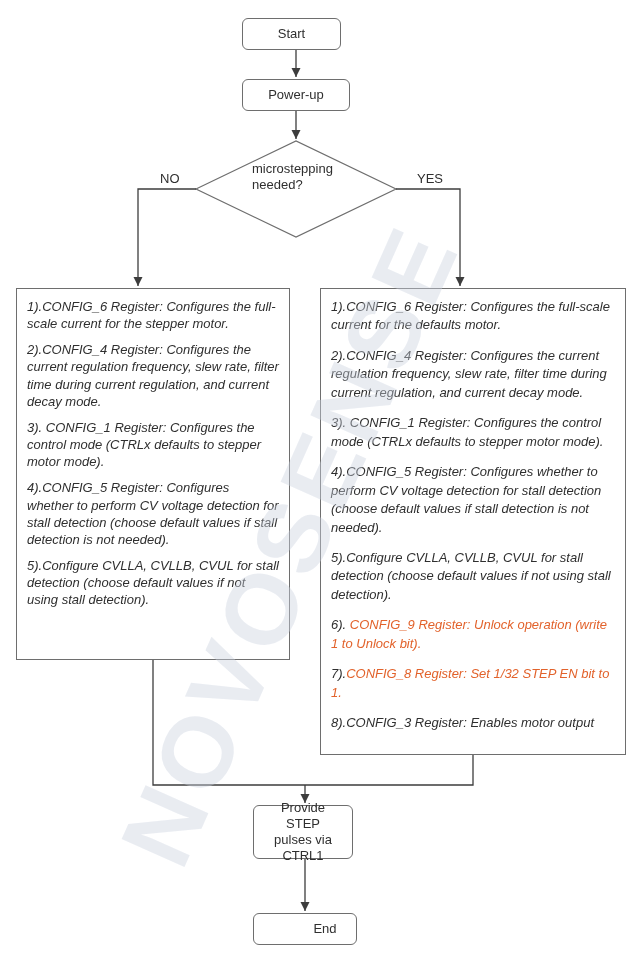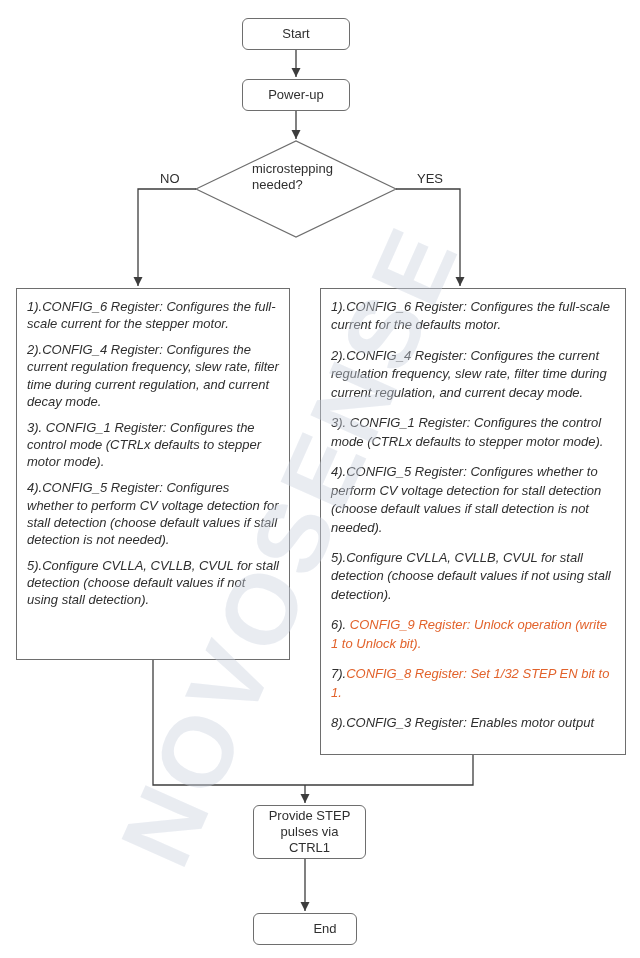--- a/index.html
+++ b/index.html
@@ -58,21 +58,21 @@
 
     <path class="edge" d="M153 660 L153 785 L305 785"></path>
 
     <path class="edge" d="M473 755 L473 785 L305 785"></path>
 
     <path class="edge" d="M305 785 L305 803" marker-end="url(#arrow)"></path>
 
     <path class="edge" d="M305 859 L305 911" marker-end="url(#arrow)"></path>
   </svg>
 
-  <div class="node terminal" style="left:242px;top:18px;width:108px;height:32px;">
+  <div class="node terminal" style="left:242px;top:18px;width:99px;height:32px;">
     <span>Start</span>
   </div>
 
   <div class="node terminal" style="left:242px;top:79px;width:108px;height:32px;">
     <span>Power-up</span>
   </div>
 
   <div class="decision-text" style="left:252px;top:161px;width:100px;">microstepping needed?</div>
 
   <div class="label" style="left:160px;top:171px;">NO</div>
@@ -91,21 +91,21 @@
     <p><span>1).</span><span>CONFIG_6 Register: Configures the full-scale current for the defaults motor.</span></p>
     <p><span>2).</span><span>CONFIG_4 Register: Configures the current regulation frequency, slew rate, filter time during current regulation, and current decay mode.</span></p>
     <p><span>3). </span><span>CONFIG_1 Register: Configures the control mode (CTRLx defaults to stepper motor mode).</span></p>
     <p><span>4).</span><span>CONFIG_5 Register: Configures whether to perform CV voltage detection for stall detection (choose default values if stall detection is not needed).</span></p>
     <p><span>5).</span><span>Configure CVLLA, CVLLB, CVUL for stall detection (choose default values if not using stall detection).</span></p>
     <p><span>6). </span><span class="hl">CONFIG_9 Register: Unlock operation (write 1 to Unlock bit).</span></p>
     <p><span>7).</span><span class="hl">CONFIG_8 Register: Set 1/32 STEP EN bit to 1.</span></p>
     <p><span>8).</span><span>CONFIG_3 Register: Enables motor output</span></p>
   </div>
 
-  <div class="node terminal" style="left:253px;top:805px;width:113px;height:54px;padding:14px;">
+  <div class="node terminal" style="left:253px;top:805px;width:100px;height:54px;padding:14px;">
     <span>Provide STEP pulses via CTRL1</span>
   </div>
 
   <div class="node terminal" style="left:253px;top:913px;width:104px;height:32px;padding-left:40px;">
     <span>End</span>
   </div>
 
   <div class="watermark">NOVOSENSE</div>
 
 </div>

